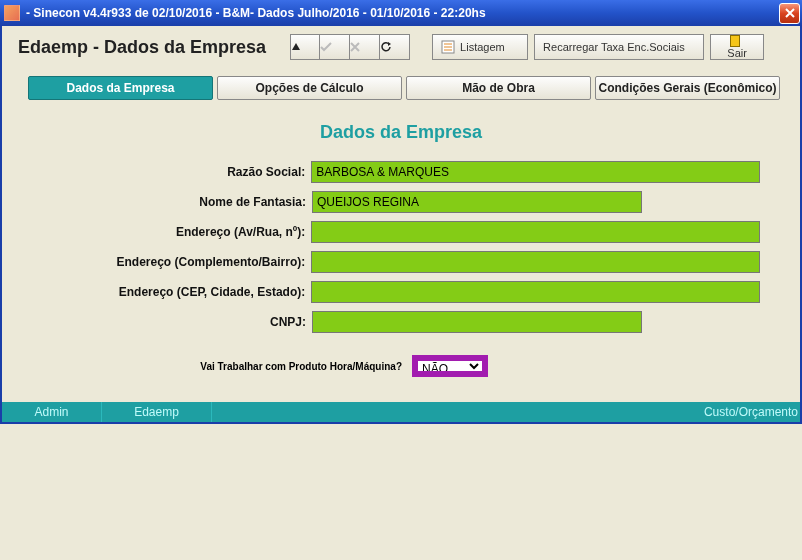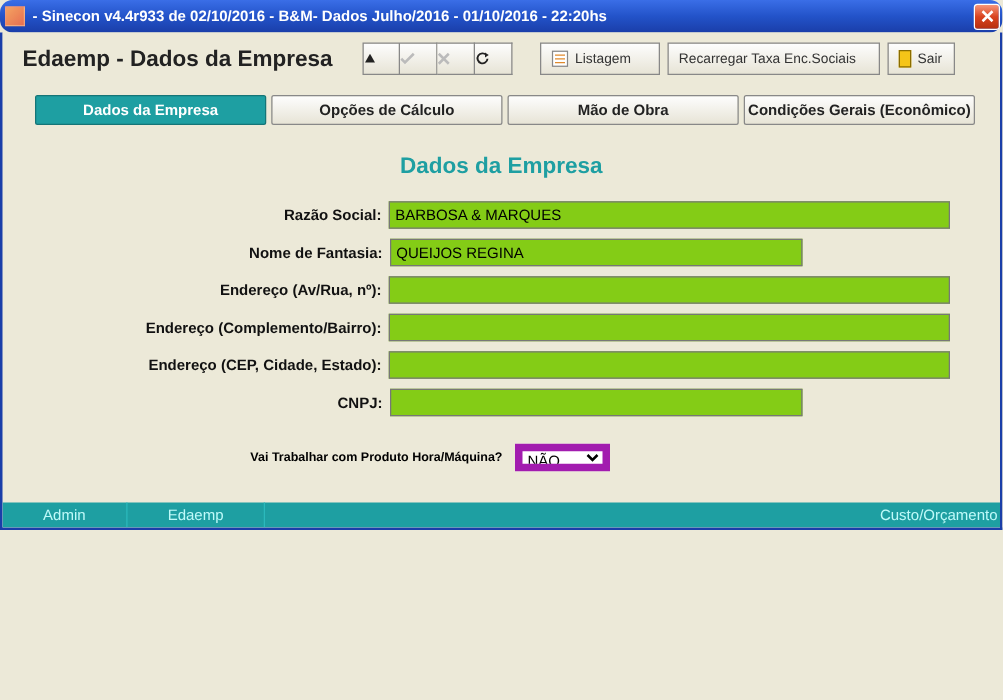--- a/index.html
+++ b/index.html
@@ -13,21 +13,20 @@
   }
   .titlebar {
     height: 26px;
     background: linear-gradient(to bottom, #3a6ee7 0%, #2353c9 50%, #1a3ea9 100%);
     display: flex;
     align-items: center;
     padding: 0 2px 0 4px;
     color: white;
     font-weight: bold;
     font-size: 12px;
-    border-radius: 10px;
   }
   .titlebar-icon {
     width: 16px; height: 16px;
     background: linear-gradient(135deg,#f4a261,#e76f51);
     margin-right: 6px;
     border: 1px solid #fff3;
   }
   .titlebar-text { flex: 1; white-space: nowrap; overflow: hidden; }
   .close-btn {
     width: 21px; height: 21px;
@@ -231,21 +230,21 @@
       </div>
     </div>
 
     <div class="tb-group" style="margin-left:6px;">
       <div class="tb-btn" style="width:170px;">
         <span>Recarregar Taxa Enc.Sociais</span>
       </div>
     </div>
 
     <div class="tb-group" style="margin-left:6px;">
-      <div class="tb-btn sair" style="width:54px;">
+      <div class="tb-btn sair" style="width:54px;flex-direction:column;">
         <span class="yellow-rect"></span>
         <span>Sair</span>
       </div>
     </div>
   </div>
 
   <div class="tabs-row">
     <div class="tab active">Dados da Empresa</div>
     <div class="tab">Opções de Cálculo</div>
     <div class="tab">Mão de Obra</div>

